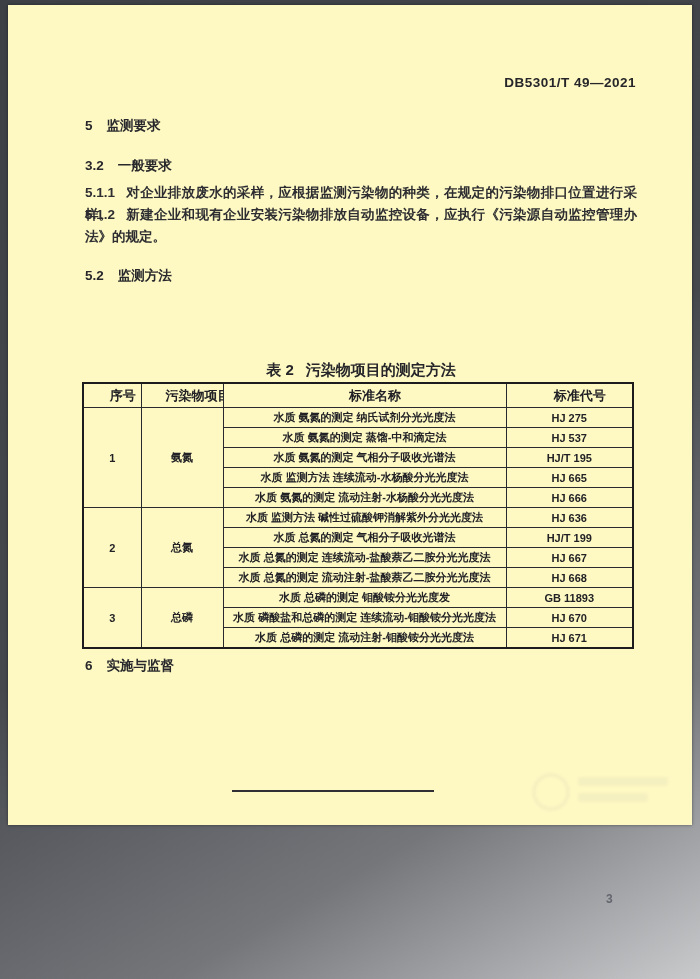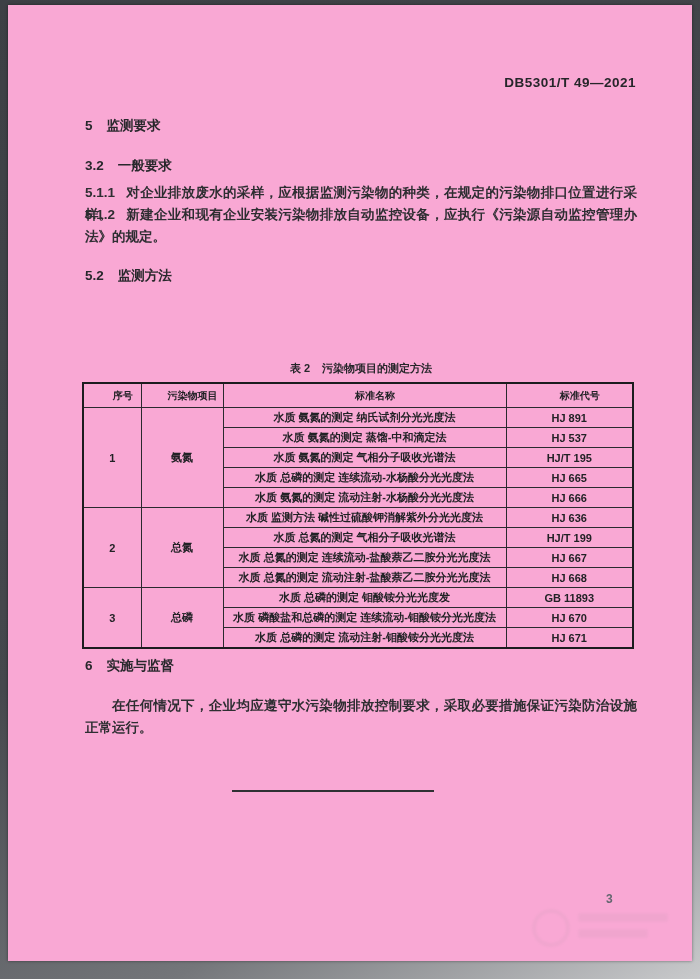--- a/index.html
+++ b/index.html
@@ -3,56 +3,56 @@
 <meta charset="utf-8">
 <style>
   html,body { margin:0; padding:0; }
   body {
     width:700px; height:979px; position:relative; overflow:hidden;
     background: linear-gradient(150deg, #3d4045 0%, #45484d 50%, #74767a 78%, #c9cacc 100%);
     font-family: "Liberation Sans", "DejaVu Sans", sans-serif;
     color:#2d2d30;
   }
   .page {
-    position:absolute; left:8px; top:5px; width:684px; height:956px;
-    background:#f9a8d4; box-shadow:0 0 3px rgba(0,0,0,.45);
+    position:absolute; left:8px; top:5px; width:684px; height:820px;
+    background:#fef9c3; box-shadow:0 0 3px rgba(0,0,0,.45);
   }
   .doc-code {
     position:absolute; top:70px; right:56px;
     font-size:13.5px; font-weight:bold; letter-spacing:.5px; color:#26262a;
   }
   .heading {
     position:absolute; left:77px; font-size:13.5px; font-weight:bold; color:#28282c;
     white-space:nowrap;
     text-align:center;
   }
   .heading .hnum { margin-right:14px; }
   .clause, .para {
     position:absolute; left:77px; width:552px;
     font-size:13.5px; line-height:21.5px; font-weight:600;
     text-align:justify; color:#2e2e32;
   }
   .clause .cnum { font-weight:bold; margin-right:11px;margin-top:6px; }
   .para { text-indent:2em; }
   .tbl-caption {
     position:absolute; left:77px; width:552px; top:356px;
-    text-align:center; font-size:11px; font-weight:bold; color:#26262a;
+    text-align:center; font-size:15px; font-weight:bold; color:#26262a;
   }
   .tbl-caption .cap-label { margin-right:12px; }
   table.t2 {
     position:absolute; left:74px; top:377px; width:550px;
     border-collapse:collapse; table-layout:fixed;
     font-size:11px; font-weight:600; color:#222226;
     border:2px solid #1c1c1f;
   }
   table.t2 th, table.t2 td {
     border:1px solid #2a2a2e; padding:0 3px; text-align:center; vertical-align:middle;
     overflow:hidden; white-space:nowrap;
   }
-  table.t2 thead th { height:23px; font-size:10px;padding-left:24px; }
+  table.t2 thead th { height:23px; font-size:13px;padding-left:24px; }
   table.t2 tbody td { height:19px; }
   .sep-line {
     position:absolute; left:224px; top:785px; width:202px; height:2px;
     background:#303034;
   }
   .page-num {
     position:absolute; left:598px; top:887px;
     font-size:12px; font-weight:600; color:#63666f;
   }
   .watermark {
@@ -115,32 +115,32 @@
         <th>污染物项目</th>
         <th>标准名称</th>
         <th>标准代号</th>
       </tr>
     </thead>
     <tbody>
       <tr>
         <td rowspan="5">1</td>
         <td rowspan="5">氨氮</td>
         <td>水质 氨氮的测定 纳氏试剂分光光度法</td>
-        <td>HJ 891</td>
+        <td>HJ 275</td>
       </tr>
       <tr>
         <td>水质 氨氮的测定 蒸馏-中和滴定法</td>
         <td>HJ 537</td>
       </tr>
       <tr>
         <td>水质 氨氮的测定 气相分子吸收光谱法</td>
         <td>HJ/T 195</td>
       </tr>
       <tr>
-        <td>水质 总磷的测定 连续流动-水杨酸分光光度法</td>
+        <td>水质 监测方法 连续流动-水杨酸分光光度法</td>
         <td>HJ 665</td>
       </tr>
       <tr>
         <td>水质 氨氮的测定 流动注射-水杨酸分光光度法</td>
         <td>HJ 666</td>
       </tr>
       <tr>
         <td rowspan="4">2</td>
         <td rowspan="4">总氮</td>
         <td>水质 监测方法 碱性过硫酸钾消解紫外分光光度法</td>
@@ -172,21 +172,20 @@
         <td>水质 总磷的测定 流动注射-钼酸铵分光光度法</td>
         <td>HJ 671</td>
       </tr>
     </tbody>
   </table>
 
   <div class="heading" style="top:652px;">
     <span class="hnum">6</span><span>实施与监督</span>
   </div>
 
-  <div class="para" style="top:690px;">在任何情况下，企业均应遵守水污染物排放控制要求，采取必要措施保证污染防治设施正常运行。</div>
 
   <div class="sep-line"></div>
 
   <div class="page-num">3</div>
 
   <div class="watermark">
     <div class="wm-circle"></div>
     <div class="wm-bar1"></div>
     <div class="wm-bar2"></div>
   </div>

